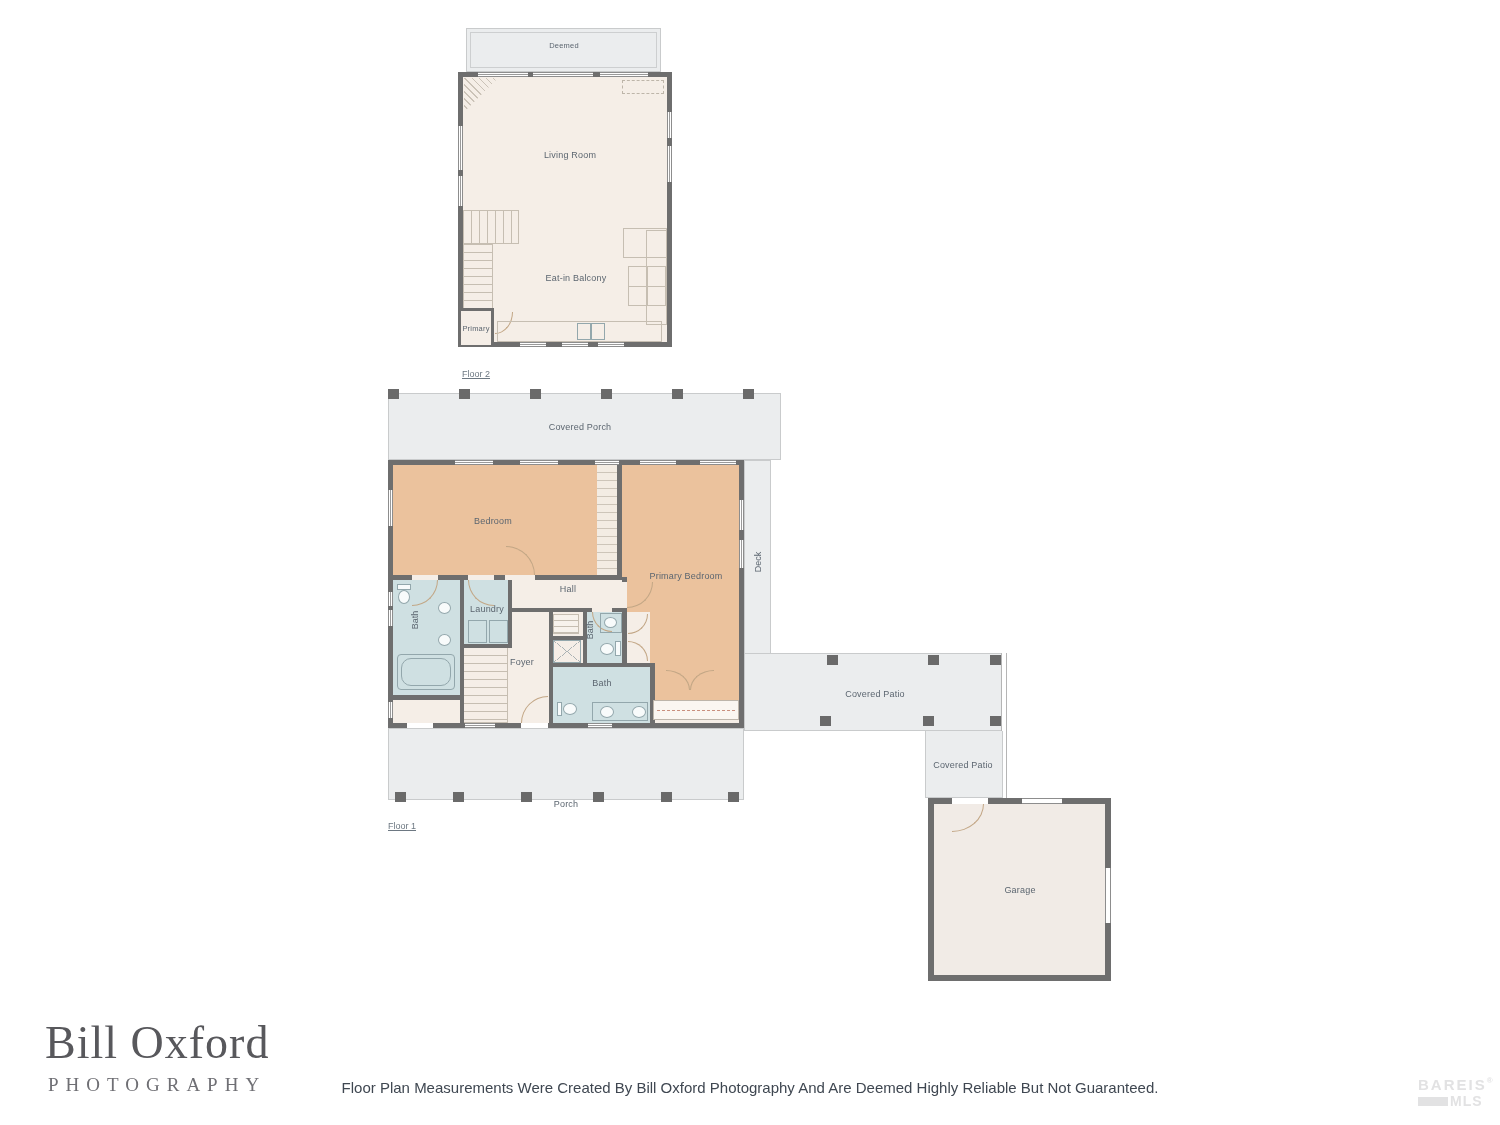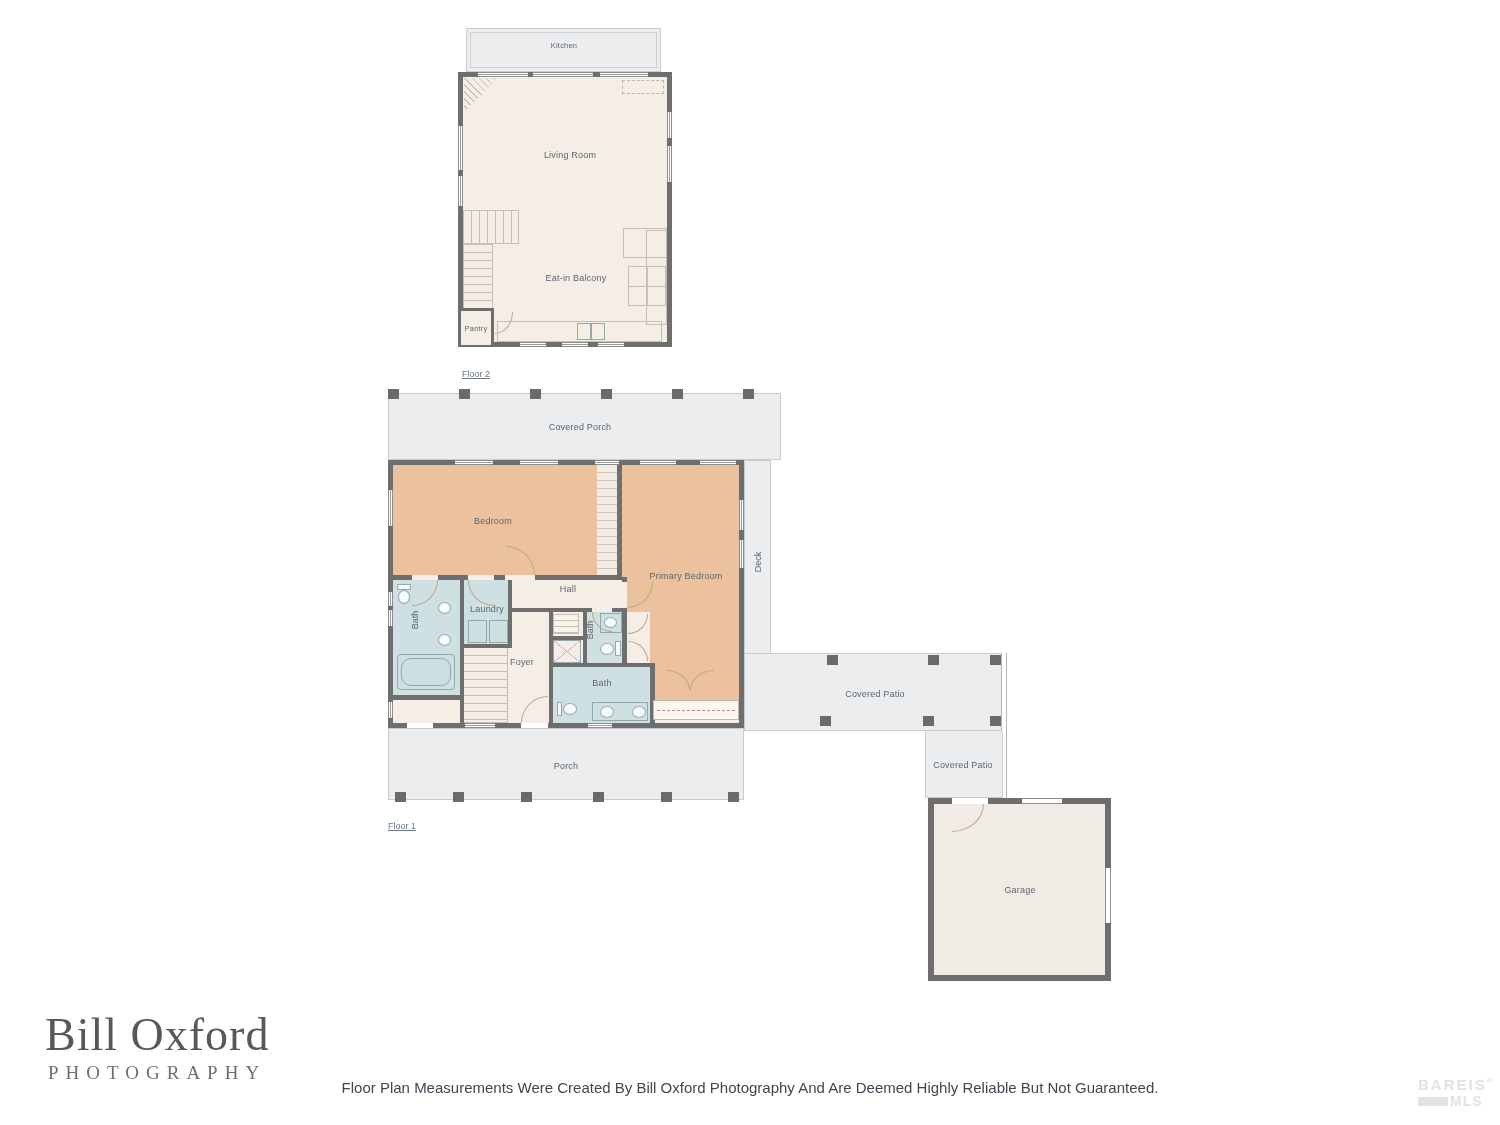--- a/index.html
+++ b/index.html
@@ -47,40 +47,40 @@
   .hatch{position:absolute;clip-path:polygon(0 0,100% 0,0 100%);
          background:repeating-linear-gradient(45deg,transparent 0 4px,#cbc3b8 4px 5px);}
   .xbox{position:absolute;box-sizing:border-box;border:1px solid var(--fixline);background:var(--interior);
         background-image:linear-gradient(to top right,transparent 49%,#aab2b4 49%,#aab2b4 51%,transparent 51%),
                          linear-gradient(to bottom right,transparent 49%,#aab2b4 49%,#aab2b4 51%,transparent 51%);}
   .shelf{position:absolute;box-sizing:border-box;border:1px solid var(--thin);background:#f7f2ec;
          background-image:repeating-linear-gradient(to bottom,transparent 0 5px,var(--thin) 5px 6px);}
   .closet-strip{position:absolute;box-sizing:border-box;border:1px solid #bdb5aa;background:#faf6f1;}
   .closet-rod{position:absolute;left:3px;right:3px;top:50%;border-top:1px dashed #c98f7d;}
   .dash{position:absolute;box-sizing:border-box;border:1px dashed #bdb5a9;}
-  .logo-name{position:absolute;font-family:"Liberation Serif",serif;font-size:46px;color:#58585c;letter-spacing:1px;}
-  .logo-sub{position:absolute;font-family:"Liberation Serif",serif;font-size:19px;color:#6f6f74;letter-spacing:7px;}
+  .logo-name{position:absolute;font-family:"Liberation Serif",serif;font-size:46px;color:#58585c;letter-spacing:1px;margin-top:8px;}
+  .logo-sub{position:absolute;font-family:"Liberation Serif",serif;font-size:19px;color:#6f6f74;letter-spacing:7px;margin-top:12px;}
   .disclaimer{position:absolute;left:0;width:1500px;text-align:center;font-size:15px;color:#3f4751;}
   .mls{position:absolute;color:#e2e2e3;font-weight:bold;line-height:1;}
   .mls-line1{font-size:15px;letter-spacing:2px;}
   .mls-reg{font-size:8px;vertical-align:top;}
   .mls-line2{margin-top:2px;display:flex;align-items:center;}
   .mls-bar{display:inline-block;width:30px;height:9px;background:#e2e2e3;margin-right:2px;}
   .mls-line2 span{font-size:14px;letter-spacing:1px;}
   .inner-line{position:absolute;inset:3px;border:1px solid #cdcfd0;}
 </style>
 </head>
 <body>
 
 <div class="canvas">
 
   <div class="outdoor" style="left:466px;top:28px;width:195px;height:44px">
     <div class="inner-line"></div>
   </div>
-  <span class="lbl lbl-sm" style="left:564px;top:45px">Kitchen</span>
+  <span class="lbl lbl-sm" style="left:564px;top:45px">Deemed</span>
 
   <div class="outline" style="left:458px;top:72px;width:214px;height:275px"></div>
 
   <div class="winh" style="left:478px;top:72px;width:50px"></div>
   <div class="winh" style="left:533px;top:72px;width:60px"></div>
   <div class="winh" style="left:600px;top:72px;width:48px"></div>
   <div class="winv" style="left:458px;top:126px;height:44px"></div>
   <div class="winv" style="left:458px;top:176px;height:30px"></div>
   <div class="winv" style="left:667px;top:112px;height:26px"></div>
   <div class="winv" style="left:667px;top:146px;height:36px"></div>
@@ -92,21 +92,21 @@
   <div class="dash" style="left:622px;top:80px;width:42px;height:14px"></div>
 
   <span class="lbl" style="left:570px;top:155px">Living Room</span>
   <span class="lbl" style="left:576px;top:278px">Eat-in Balcony</span>
 
   <div class="stairs-h" style="left:463px;top:210px;width:56px;height:34px"></div>
   <div class="stairs-v" style="left:463px;top:244px;width:30px;height:96px"></div>
 
   <div class="room" style="left:461px;top:308px;width:33px;height:37px;border-top:3px solid var(--wall);border-right:3px solid var(--wall);background:var(--interior)"></div>
   <div class="arc br" style="left:495px;top:312px;width:18px;height:22px"></div>
-  <span class="lbl lbl-sm" style="left:476px;top:328px">Pantry</span>
+  <span class="lbl lbl-sm" style="left:476px;top:328px">Primary</span>
 
   <div class="counter" style="left:497px;top:321px;width:165px;height:21px"></div>
   <div class="fix" style="left:577px;top:323px;width:28px;height:17px;background-image:linear-gradient(to right,transparent 48%,var(--fixline) 48%,var(--fixline) 52%,transparent 52%);background-color:var(--interior)"></div>
   <div class="counter" style="left:646px;top:230px;width:21px;height:95px"></div>
   <div class="counter" style="left:623px;top:228px;width:44px;height:30px"></div>
   <div class="counter" style="left:628px;top:266px;width:38px;height:40px;background-image:linear-gradient(var(--thin) 1px,transparent 1px),linear-gradient(90deg,var(--thin) 1px,transparent 1px);background-size:19px 20px;background-position:-1px -1px"></div>
 
   <span class="flabel" style="left:462px;top:369px">Floor 2</span>
 
   <div class="outdoor" style="left:388px;top:393px;width:393px;height:67px"></div>
@@ -222,21 +222,21 @@
   <span class="lblv" style="left:590px;top:630px">Bath</span>
   <span class="lbl" style="left:602px;top:683px">Bath</span>
 
   <div class="outdoor" style="left:388px;top:728px;width:356px;height:72px"></div>
   <div class="post" style="left:395px;top:792px"></div>
   <div class="post" style="left:453px;top:792px"></div>
   <div class="post" style="left:521px;top:792px"></div>
   <div class="post" style="left:593px;top:792px"></div>
   <div class="post" style="left:661px;top:792px"></div>
   <div class="post" style="left:728px;top:792px"></div>
-  <span class="lbl" style="left:566px;top:766px">Porch</span>
+  <span class="lbl" style="left:566px;top:804px">Porch</span>
 
   <div class="outdoor" style="left:744px;top:653px;width:262px;height:78px"></div>
   <div class="post" style="left:827px;top:655px"></div>
   <div class="post" style="left:928px;top:655px"></div>
   <div class="post" style="left:990px;top:655px"></div>
   <div class="post" style="left:820px;top:716px"></div>
   <div class="post" style="left:923px;top:716px"></div>
   <div class="post" style="left:990px;top:716px"></div>
   <span class="lbl" style="left:875px;top:694px">Covered Patio</span>
 

